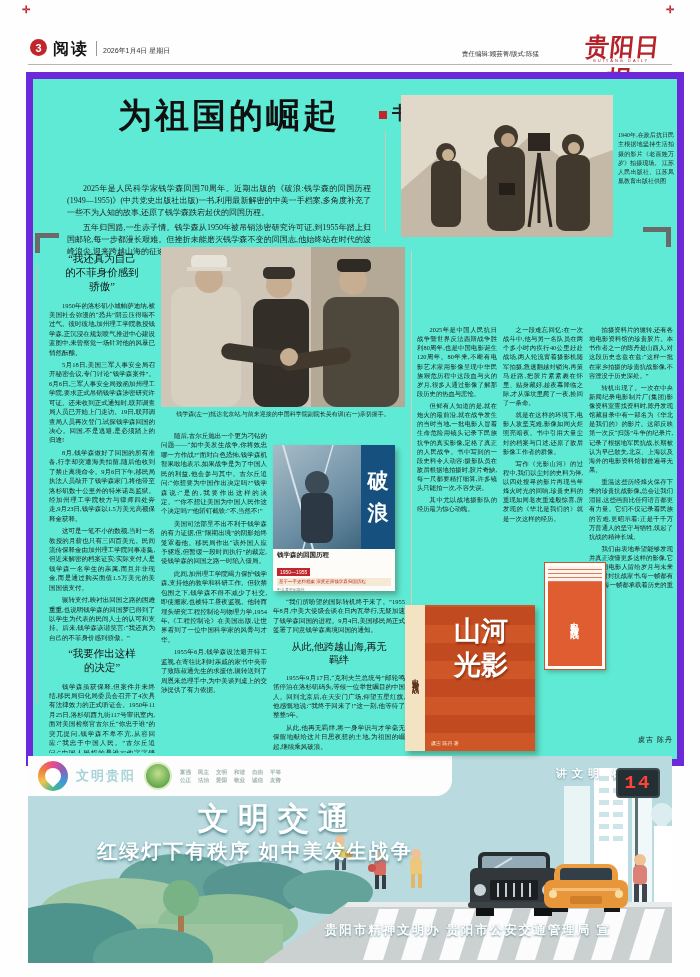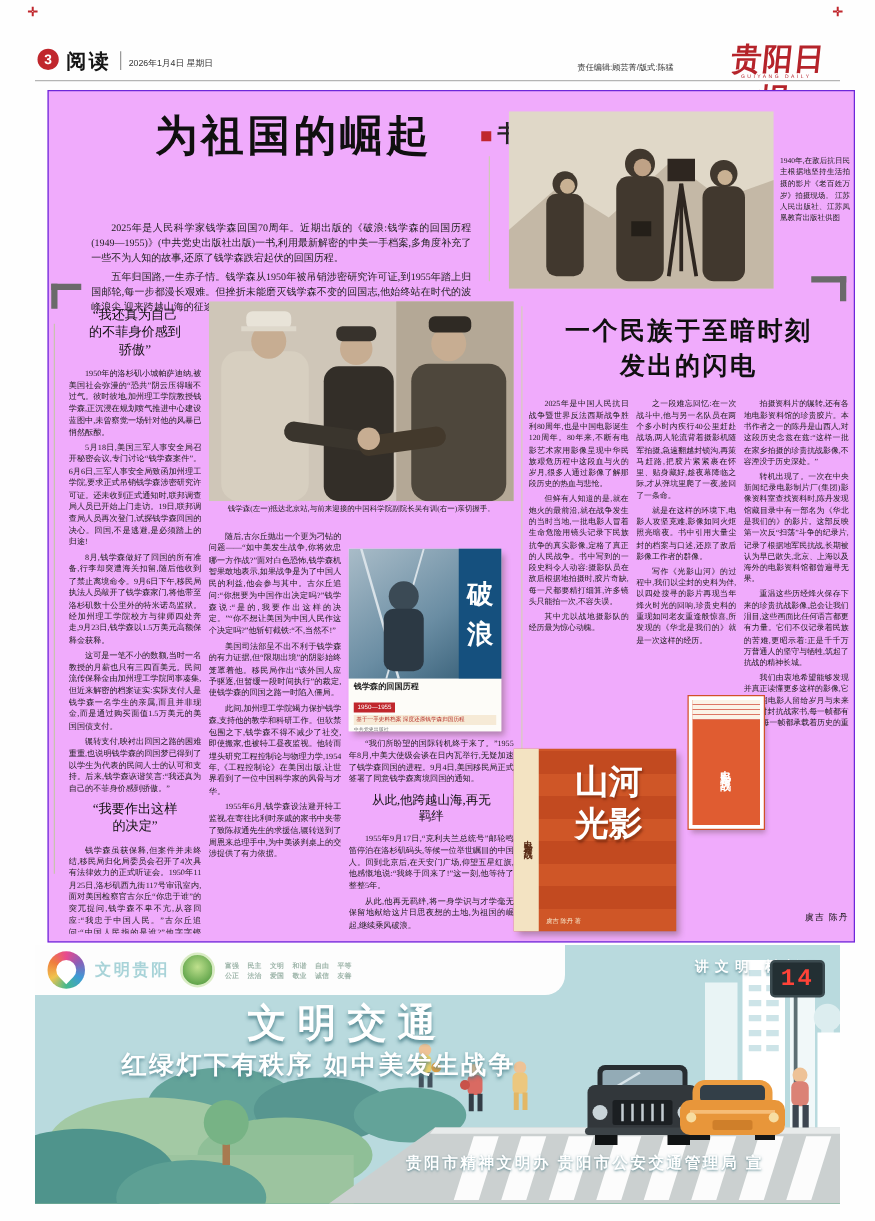--- a/index.html
+++ b/index.html
@@ -10,22 +10,22 @@
   
   .pgcircle{width:17px;height:17px;border-radius:50%;background:#c0272d;color:#fff;
             font-size:11px;font-weight:bold;display:flex;align-items:center;justify-content:center;}
   .secname{font-size:16px;font-weight:bold;color:#151515;letter-spacing:2px;}
   .hdate{font-size:7px;color:#333;}
   .editors{font-size:6.5px;color:#333;}
   .masthead{font-size:24px;font-weight:bold;color:#b5232a;font-family:"Liberation Serif",serif;
             transform:skewX(-6deg);letter-spacing:1px;}
   .mastheaden{font-size:4px;color:#b5232a;letter-spacing:2px;text-align:center;}
   
-  .frame{position:absolute;left:38px;top:72px;width:644px;height:680px;background:#f0abfc;
-         border:1px solid #6d28d9;}
+  .frame{position:absolute;left:26px;top:72px;width:644px;height:680px;background:#5eead4;
+         border:7px solid #6d28d9;}
   .bodytext{font-family:"Liberation Serif","DejaVu Serif",serif;}
   .p{font-size:6.5px;line-height:1.45;text-indent:2em;text-align:justify;margin:0 0 3px;color:#1c1c1c;}
   .sech{font-size:10.5px;font-weight:normal;text-align:center;line-height:1.35;margin:5px 14px 6px;color:#111;}
   .hl1{font-size:34px;font-weight:800;letter-spacing:3px;line-height:1.18;color:#101010;}
   .intro p{font-size:8px;line-height:1.5;text-indent:2em;text-align:justify;color:#222;margin:0 0 3px;}
   .lblsq{display:inline-block;width:8px;height:8px;background:#c0272d;margin-right:5px;}
   .lblblack{font-size:18px;font-weight:bold;color:#222;letter-spacing:1px;}
   .lblred{font-size:18px;color:#c0392b;letter-spacing:1px;}
   .cap{font-size:6px;line-height:1.55;color:#222;text-align:justify;}
   .orn{background:#6a6a6a;}
@@ -211,24 +211,20 @@
     <div class="abs col bodytext" style="left:240px;top:518px;width:132px;height:158px;">
       <p class="p">“我们所盼望的国际转机终于来了。”1955年8月,中美大使级会谈在日内瓦举行,无疑加速了钱学森回国的进程。9月4日,美国移民局正式签署了同意钱学森离境回国的通知。</p>
       <div class="sech" style="font-size:10px;">从此,他跨越山海,再无羁绊</div>
       <p class="p">1955年9月17日,“克利夫兰总统号”邮轮鸣笛停泊在洛杉矶码头,等候一位举世瞩目的中国人。回到北京后,在天安门广场,仰望五星红旗,他感慨地说:“我终于回来了!”这一刻,他等待了整整5年。</p>
       <p class="p">从此,他再无羁绊,将一身学识与才学毫无保留地献给这片日思夜想的土地,为祖国的崛起,继续乘风破浪。</p>
       <div class="byline">倪超英 王晓雪</div>
     </div>
 
     <div class="abs" style="left:378px;top:172px;width:1px;height:496px;background:#d6cdbc;"></div>
 
-    <div class="abs" style="left:386px;top:178px;width:252px;">
-      <div class="rh">一个民族于至暗时刻</div>
-      <div class="rh">发出的闪电</div>
-    </div>
     <div class="abs col bodytext" style="left:384px;top:246px;width:80px;height:426px;">
       <p class="p" style="font-size:6.3px;">2025年是中国人民抗日战争暨世界反法西斯战争胜利80周年,也是中国电影诞生120周年。80年来,不断有电影艺术家用影像呈现中华民族艰危历程中这段血与火的岁月,很多人通过影像了解那段历史的热血与悲怆。</p>
       <p class="p" style="font-size:6.3px;">但鲜有人知道的是,就在炮火的最前沿,就在战争发生的当时当地,一批电影人冒着生命危险用镜头记录下民族抗争的真实影像,定格了真正的人民战争。书中写到的一段史料令人动容:摄影队员在敌后根据地拍摄时,胶片奇缺,每一尺都要精打细算,许多镜头只能拍一次,不容失误。</p>
       <p class="p" style="font-size:6.3px;">其中尤以战地摄影队的经历最为惊心动魄。</p>
     </div>
     <div class="abs col bodytext" style="left:470px;top:246px;width:80px;height:426px;">
       <p class="p" style="font-size:6.3px;">之一段难忘回忆:在一次战斗中,他与另一名队员在两个多小时内疾行40公里赶赴战场,两人轮流背着摄影机随军拍摄,急速翻越封锁沟,再策马赶路,把胶片紧紧裹在怀里、贴身藏好,趁夜幕降临之际,才从弹坑里爬了一夜,捡回了一条命。</p>
       <p class="p" style="font-size:6.3px;">就是在这样的环境下,电影人攻坚克难,影像如同火炬照亮暗夜。书中引用大量尘封的档案与口述,还原了敌后影像工作者的群像。</p>
       <p class="p" style="font-size:6.3px;">写作《光影山河》的过程中,我们以尘封的史料为伴,以四处搜寻的影片再现当年烽火时光的回响,珍贵史料的重现如同老友重逢般惊喜,所发现的《华北是我们的》就是一次这样的经历。</p>
     </div>

